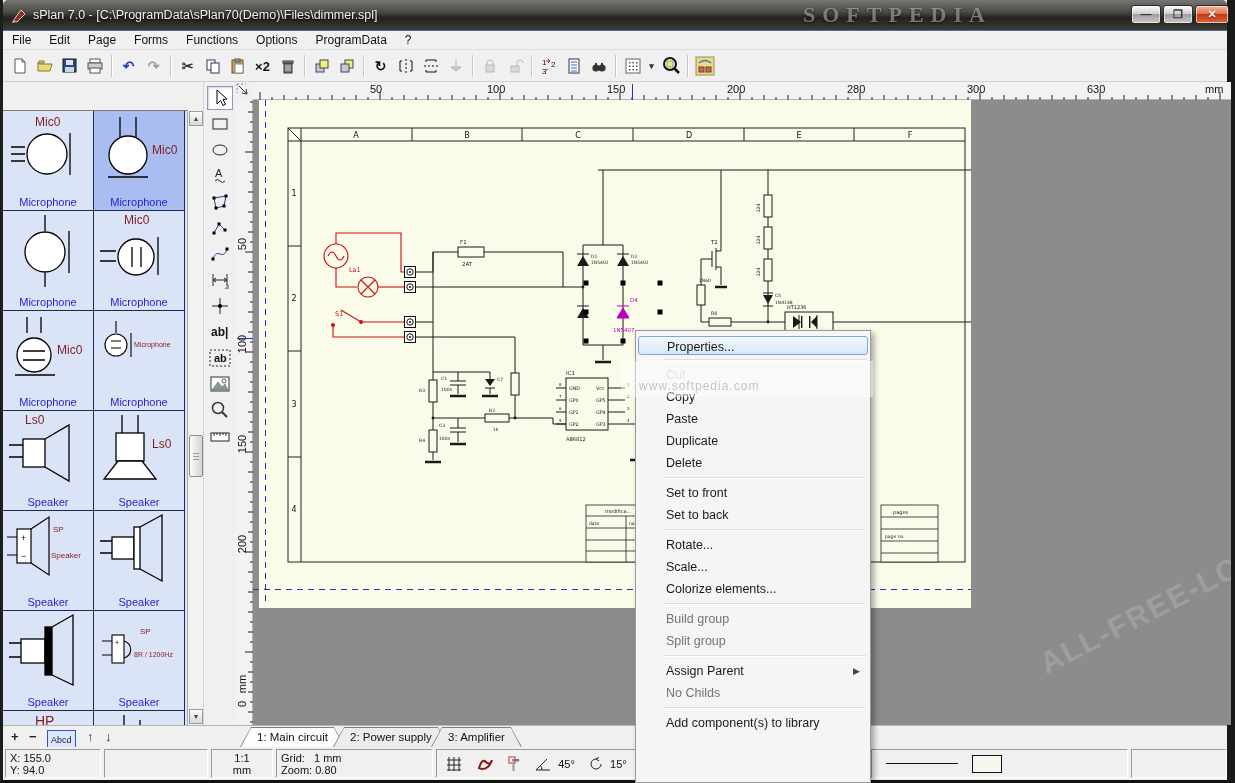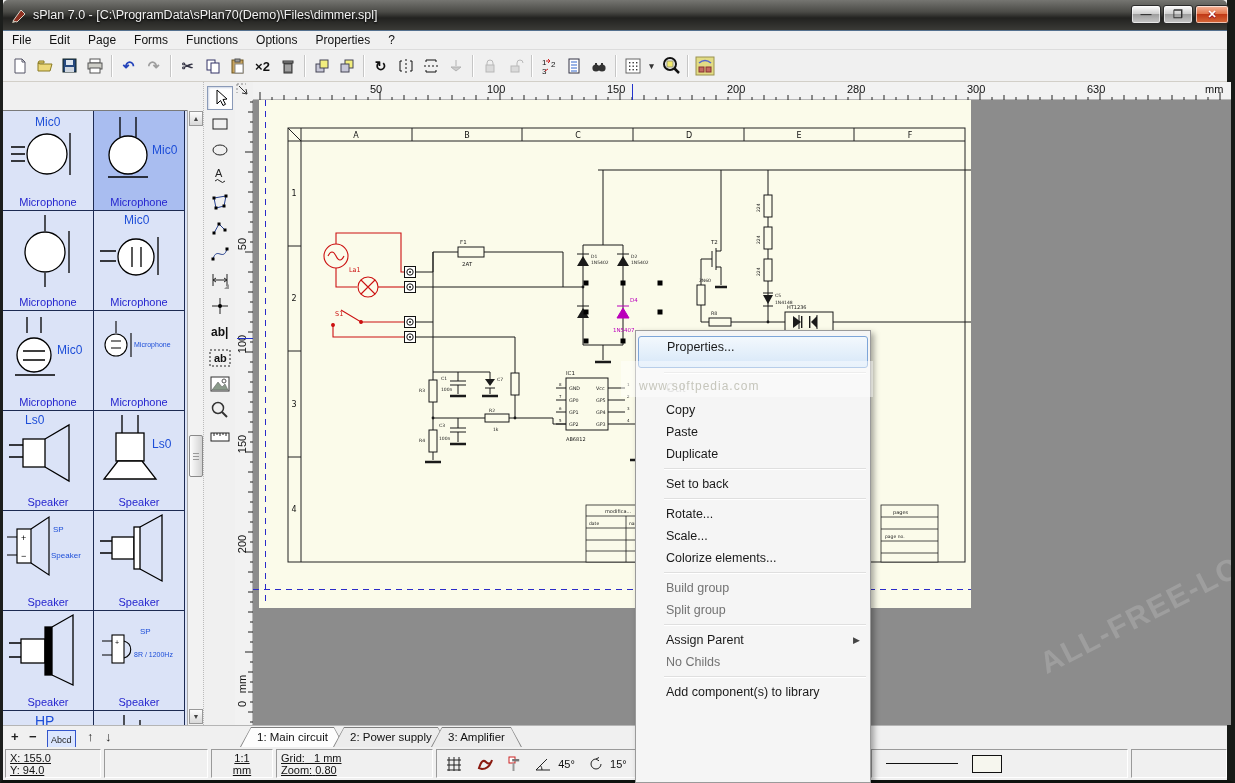--- a/index.html
+++ b/index.html
@@ -38,21 +38,21 @@
   #libbar { position:absolute; left:0; top:82px; width:200px; height:27px; background:#f0f0f0; }
   #combo { position:absolute; left:27px; top:3px; width:168px; height:21px; background:#fff;
     border:1px solid; border-color:#7a7a7a #fff #fff #7a7a7a; font-size:12px; }
   #combo-text { position:absolute; left:5px; top:3px; }
   #combo-btn { position:absolute; right:1px; top:1px; width:17px; height:17px;
     background:linear-gradient(#f8f8f8,#d8d8d8); border:1px solid #9a9a9a; font-size:8px; text-align:center; line-height:16px; color:#333; }
   #compgrid { position:absolute; left:0; top:110px; width:184px; height:615px; background:#dce4f8; overflow:hidden;
     border-top:1px solid #7a7a7a; }
   .cell { position:absolute; width:91px; height:100px; border-right:1px solid #1c2a52; border-bottom:1px solid #1c2a52; background:#dbe3f7; }
   .cell.sel { background:#a9bdf0; }
-  .cname { position:absolute; font-size:12px; color:#1d4ed8; }
+  .cname { position:absolute; font-size:12px; color:#7f1d1d; }
   .ccap { position:absolute; bottom:2px; left:0; right:0; text-align:center; font-size:11px; color:#2525cf; }
   .cell svg { position:absolute; left:0; top:0; }
   
   #cscroll { position:absolute; left:184px; top:110px; width:16px; height:615px; background:#f2f2f2; border-left:1px solid #aaa; }
   .sbtn { position:absolute; left:1px; width:14px; height:15px; background:linear-gradient(#fcfcfc,#d9d9d9);
     border:1px solid #999; font-size:7px; text-align:center; line-height:13px; color:#444; }
   #sthumb { position:absolute; left:1px; top:325px; width:14px; height:42px; background:linear-gradient(90deg,#fdfdfd,#d3d3d3);
     border:1px solid #8a8a8a; border-radius:2px; }
   #sthumb:before { content:""; position:absolute; left:3px; right:3px; top:17px; border-top:1px solid #999; box-shadow:0 3px 0 #999,0 6px 0 #999; }
 
@@ -79,21 +79,21 @@
     background:repeating-linear-gradient(180deg,#2b2bc8 0 6px,transparent 6px 11px); }
   .dashh { position:absolute; left:0; top:489px; width:718px; height:1px;
     background:repeating-linear-gradient(90deg,#2b2bc8 0 6px,transparent 6px 11px); }
   #gray-watermark { position:absolute; left:770px; top:470px; transform:rotate(-27deg); font-weight:bold;
     font-size:30px; letter-spacing:2px; color:rgba(255,255,255,.16); white-space:nowrap; }
 
   
   #ctxmenu { position:absolute; left:632px; top:330px; width:236px; height:453px; background:#f5f5f5;
     border:1px solid #9a9a9a; box-shadow:3px 3px 6px rgba(0,0,0,.35); padding-top:4px; z-index:40; overflow:hidden; }
   .cm-item { height:22px; line-height:22px; padding-left:30px; font-size:12.5px; color:#1a1a1a; position:relative; }
-  .cm-hl { margin:0 2px; height:32px; line-height:20px; margin-top:1px; margin-bottom:1px; padding-left:28px;
+  .cm-hl { margin:0 2px; height:19px; line-height:20px; margin-top:1px; margin-bottom:1px; padding-left:28px;
     background:linear-gradient(#f3f8fd,#d6e7f8); border:1px solid #7da5d8; border-radius:3px; }
   .cm-faded { color:rgba(26,26,26,.18); }
   .cm-dis { color:#737373; }
   .cm-sep { height:8px; position:relative; }
   .cm-sep:before { content:""; position:absolute; left:28px; right:4px; top:3px; border-top:1px solid #dfdfdf; box-shadow:0 1px 0 #fff; }
   .cm-arrow { position:absolute; right:10px; top:0; font-size:9px; color:#444; }
   #wmband { position:absolute; left:618px; top:361px; width:252px; height:36px; background:rgba(255,255,255,.45); z-index:50; }
   #wmband span { position:absolute; left:18px; top:18px; font-size:12px; color:#c6c6bc; letter-spacing:1px; }
 
   
@@ -101,51 +101,52 @@
   .tabo { position:absolute; top:1px; height:20px; clip-path:polygon(0 100%, 11px 0, calc(100% - 11px) 0, 100% 100%); background:#7e7e7e; padding:1px 1px 0 1px; }
   .tabi { height:19px; clip-path:polygon(0 100%, 10px 0, calc(100% - 10px) 0, 100% 100%); background:#ececec;
     font-size:11.5px; line-height:19px; padding:0 16px; color:#111; white-space:nowrap; }
   .tabsel .tabi { background:#fdfdfd; }
   .fbtn { position:absolute; top:3px; font-size:13px; font-weight:bold; color:#222; line-height:16px; }
   #fAbcd { border:1px solid #3355cc; background:#dbe6ff; font-size:9px; font-weight:normal; padding:1px 3px; top:4px; }
 
   
   #statusbar { position:absolute; left:0; top:747px; right:0; height:33px; background:#f0f0f0; }
   .sfield { position:absolute; top:2px; height:29px; border:1px solid; border-color:#9a9a9a #fff #fff #9a9a9a; font-size:11px; color:#111; padding:2px 4px; }
-  .sline { line-height:12px; white-space:pre;text-decoration:underline; }
+  .sline { line-height:12px; white-space:pre; }
   .scenter { text-align:center; }
   #f-icons span.stxt { font-size:11px; margin-left:3px; }
   .sic { display:inline-block; vertical-align:middle; margin-left:10px; }
   #line-sample { position:absolute; left:14px; top:13px; width:72px; height:1px; background:#111; }
   #rect-sample { position:absolute; left:100px; top:5px; width:30px; height:18px; border:1px solid #111; background:#f6f6ee; }
 </style>
 </head>
 <body>
 
 <div id="app">
 
   <div id="titlebar">
     <svg class="abs" style="left:8px;top:7px" width="18" height="16">
       <polygon points="2,14 10,3 14,7 6,15" fill="#8c2f20" stroke="#d9d3c8" stroke-width="1"></polygon>
       <polygon points="2,14 4,15.5 1,15.8" fill="#e8ddc8"></polygon>
     </svg>
     <span id="title-text">sPlan 7.0 - [C:\ProgramData\sPlan70(Demo)\Files\dimmer.spl]</span>
+    <span id="title-watermark">SOFTPEDIA</span>
     <span class="wbtn" style="left:1128px;width:30px">—</span>
     <span class="wbtn" style="left:1160px;width:30px">❐</span>
     <span class="wbtn" id="btn-close" style="left:1192px;width:34px">✕</span>
   </div>
 
   <div id="menubar">
     <span class="menu-item">File</span>
     <span class="menu-item">Edit</span>
     <span class="menu-item">Page</span>
     <span class="menu-item">Forms</span>
     <span class="menu-item">Functions</span>
     <span class="menu-item">Options</span>
-    <span class="menu-item">Properties</span>
+    <span class="menu-item">ProgramData</span>
     <span class="menu-item">?</span>
   </div>
 
   <div id="toolbar">
     <span class="tb">
         <svg width="18" height="18">
           <path d="M4,2 H11 L14,5 V16 H4 Z" fill="#fff" stroke="#556"></path>
           <path d="M11,2 V5 H14" fill="none" stroke="#556"></path>
         </svg>
       </span>
@@ -954,21 +955,23 @@
     <div id="gray-watermark">ALL-FREE-LOAD.NET</div>
   </div>
 
   <div id="ctxmenu">
     <div class="cm-item cm-hl">Properties...</div>
     <div class="cm-sep"></div>
     <div class="cm-item cm-faded">Cut</div>
     <div class="cm-item">Copy</div>
     <div class="cm-item">Paste</div>
     <div class="cm-item">Duplicate</div>
+    <div class="cm-item">Delete</div>
     <div class="cm-sep"></div>
+    <div class="cm-item">Set to front</div>
     <div class="cm-item">Set to back</div>
     <div class="cm-sep"></div>
     <div class="cm-item">Rotate...</div>
     <div class="cm-item">Scale...</div>
     <div class="cm-item">Colorize elements...</div>
     <div class="cm-sep"></div>
     <div class="cm-item cm-dis">Build group</div>
     <div class="cm-item cm-dis">Split group</div>
     <div class="cm-sep"></div>
     <div class="cm-item">

